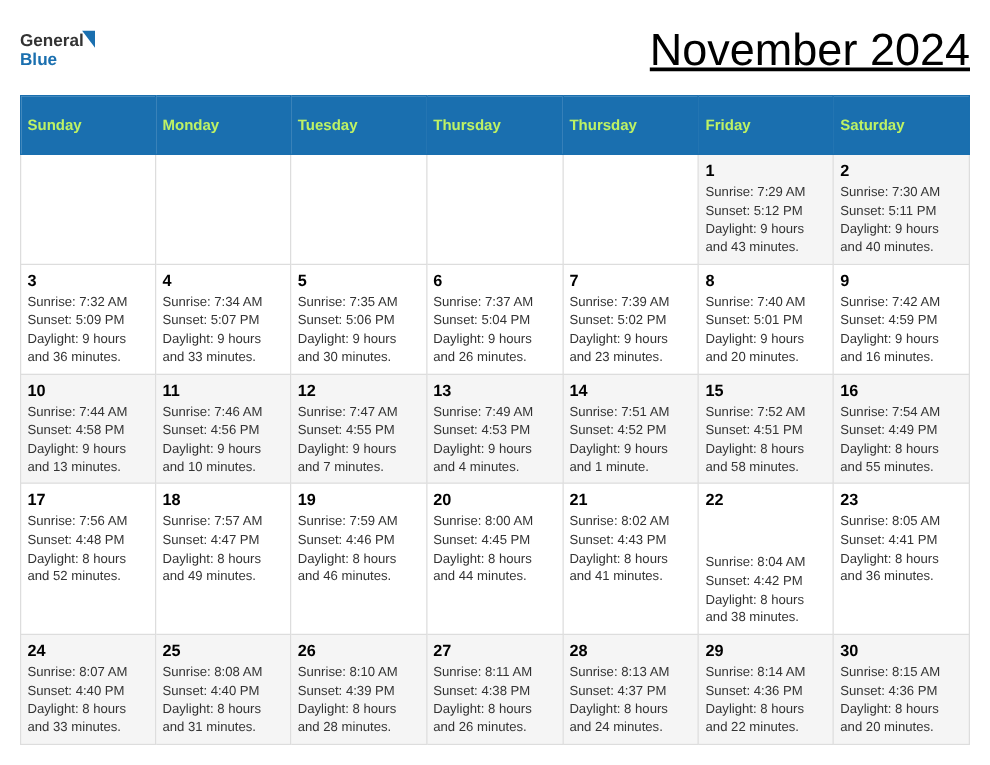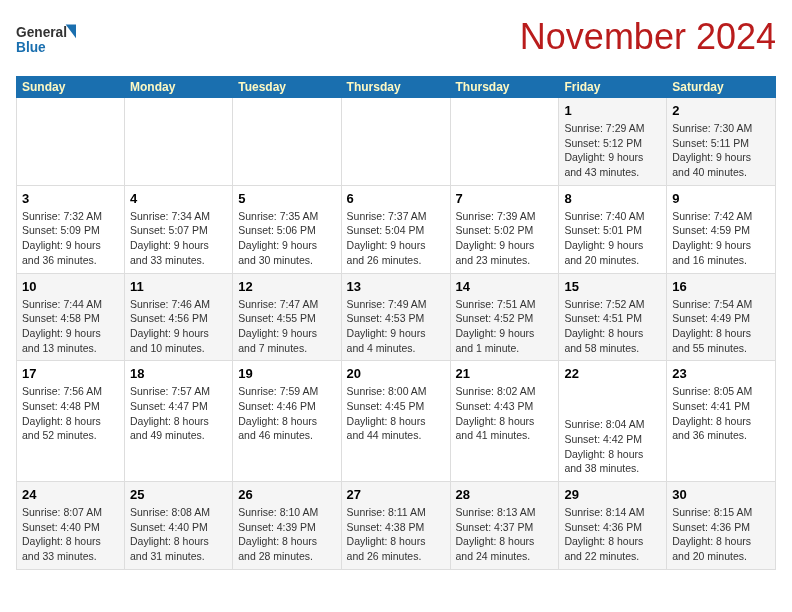--- a/index.html
+++ b/index.html
@@ -6,50 +6,51 @@
     body {
       font-family: Arial, sans-serif;
       background: #fff;
       width: 792px;
       min-height: 612px;
       padding: 16px;
     }
     .header-area {
       display: flex;
       justify-content: space-between;
-      align-items: flex-start;
+      align-items: center;
       margin-bottom: 12px;
+      text-decoration: underline;
     }
     .logo {
       display: flex;
       align-items: center;
       gap: 4px;
     }
     .title-area {
       text-align: right;
     }
     .month-title {
       font-size: 36px;
       font-weight: normal;
-      color: #b91c1c;
+      color: #000000;
     }
     .subtitle {
       font-size: 16px;
       color: #555;
     }
     table {
       width: 100%;
       border-collapse: collapse;
       font-size: 11px;
     }
     thead tr th {
       background-color: #1a6faf;
-      color: #fef9c3;
+      color: #bef264;
       text-align: left;
-      padding: 3px 5px;
+      padding: 16px 5px;
       font-size: 12px;
       font-weight: bold;
       border: 1px solid #1a6faf;
     }
     tbody tr td {
       border: 1px solid #ddd;
       vertical-align: top;
       padding: 5px 5px;
       width: 113px;
       min-height: 80px;

